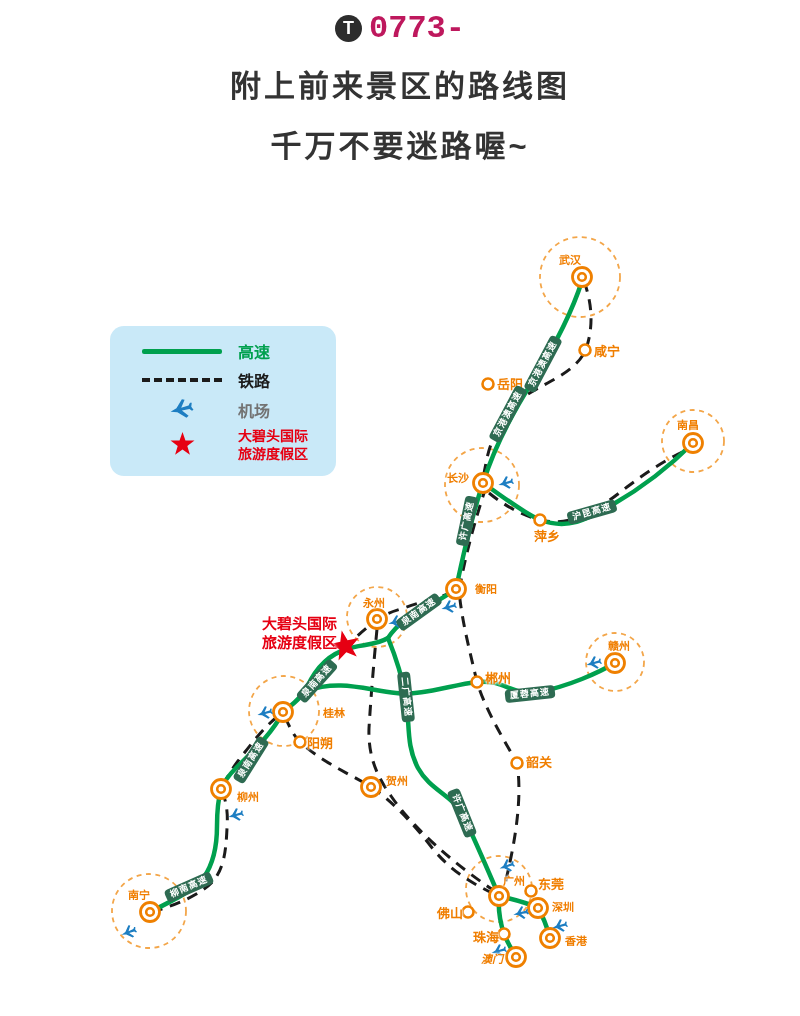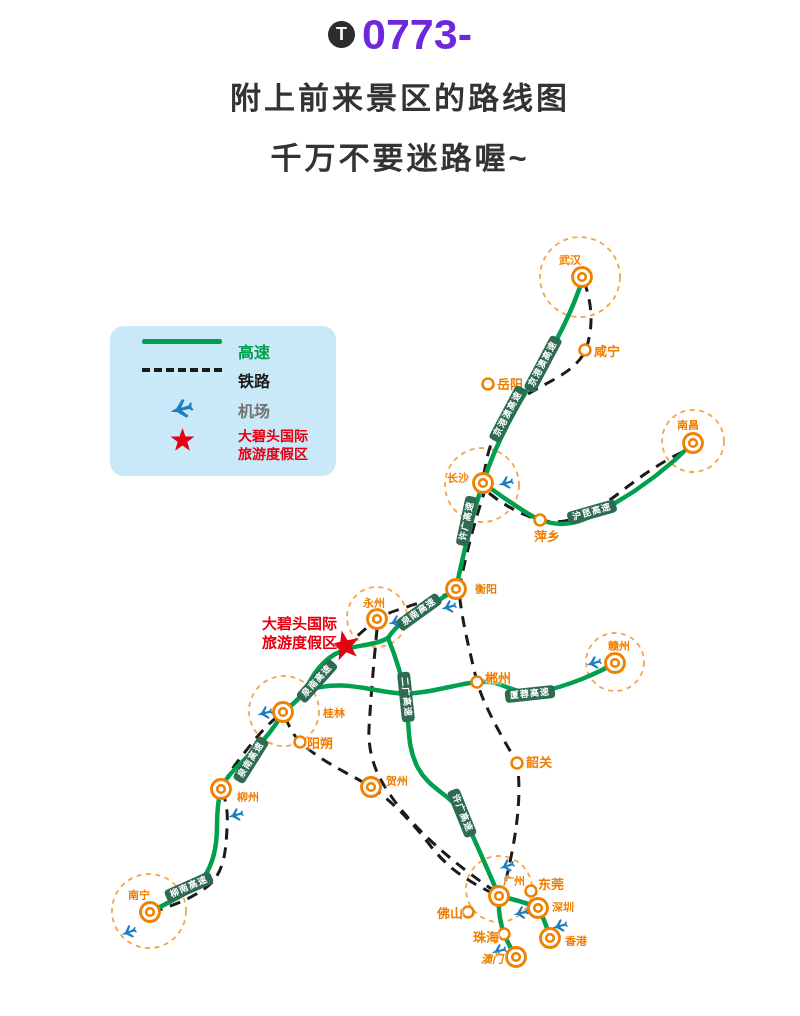--- a/index.html
+++ b/index.html
@@ -5,31 +5,31 @@
   html,body{margin:0;padding:0;background:#ffffff;}
   .canvas{position:relative;width:800px;height:1016px;background:#ffffff;overflow:hidden;
           font-family:"Liberation Sans","DejaVu Sans",sans-serif;}
 
   
   .header{position:absolute;top:10px;left:0;width:100%;text-align:center;}
   .phone-row{display:flex;align-items:center;justify-content:center;}
   .phone-icon{display:inline-flex;align-items:center;justify-content:center;
               width:27px;height:27px;border-radius:50%;background:#2d2d2d;color:#fff;
               font-weight:bold;font-size:18px;margin-right:7px;}
-  .phone-prefix{font-size:43px;font-weight:800;color:#6d28d9;letter-spacing:0;}
+  .phone-prefix{font-size:32px;font-weight:800;color:#be185d;letter-spacing:0;font-family:Liberation Mono, monospace;}
   .phone-number{font-size:72px;font-weight:800;color:#2d2d2d;letter-spacing:-1px;margin-left:6px;line-height:1;}
   .subtitle{font-size:31px;font-weight:600;color:#333;letter-spacing:3px;}
   .subtitle.s1{margin-top:14px;}
   .subtitle.s2{margin-top:15px;}
 
   
   .legend{position:absolute;left:110px;top:326px;width:226px;height:150px;background:#C9E9F8;
           border-radius:14px;display:flex;flex-direction:column;justify-content:space-evenly;
           padding:8px 0 8px 26px;box-sizing:border-box;}
-  .legend-row{display:flex;align-items:flex-start;}
+  .legend-row{display:flex;align-items:center;}
   .legend-icon{width:92px;display:flex;align-items:center;justify-content:center;}
   .legend-line-hw{width:80px;height:5px;background:#00A04E;border-radius:2px;}
   .legend-line-rw{width:80px;height:0;border-top:4px dashed #1b1b1b;}
   .legend-label{margin-left:10px;font-size:16px;font-weight:bold;white-space:nowrap;}
   .legend-label.hw{color:#00A04E;}
   .legend-label.rw{color:#1b1b1b;}
   .legend-label.ap{color:#737373;}
   .legend-label.rs{color:#E60012;font-size:14px;line-height:18px;}
   .legend-plane{transform:rotate(-14deg);}
 

